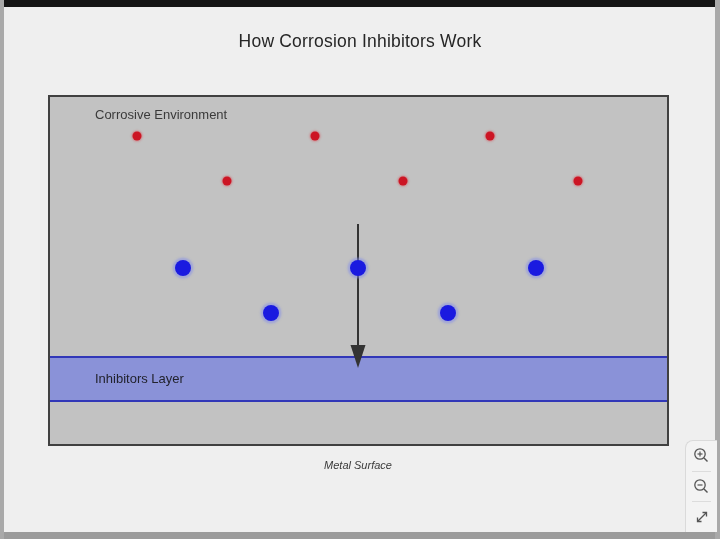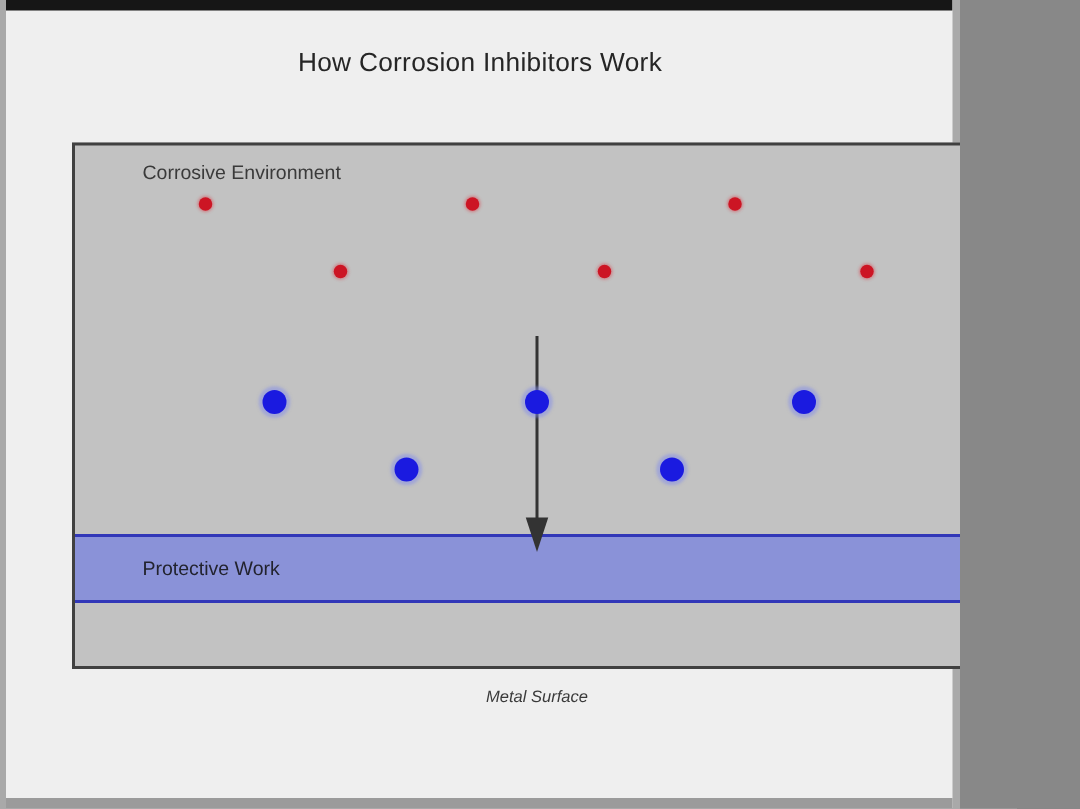--- a/index.html
+++ b/index.html
@@ -1,21 +1,21 @@
 <!DOCTYPE html>
 <html style="--red: #cc1524; --blue: #1a1ae0; --layer-fill: #8a92d8; --layer-border: #3137b8; --canvas-fill: #c2c2c2; --canvas-border: #404040; --arrow: #333333;"><head>
 <meta charset="utf-8">
 <style>
   :root{
     --red:#cc1524; --blue:#1a1ae0; --layer-fill:#8a92d8; --layer-border:#3137b8;
     --canvas-fill:#c2c2c2; --canvas-border:#404040; --arrow:#333333;
   }
   html,body{margin:0;padding:0;background:#888;}
   .screen{
-    position:relative;width:640px;height:539px;overflow:hidden;
+    position:relative;width:720px;height:539px;overflow:hidden;
     background:#efefef;font-family:"Liberation Sans",sans-serif;
   }
   
   .edge-top{position:absolute;top:0;left:4px;right:5px;height:7px;background:#161616;}
   .edge-left{position:absolute;top:0;left:0;width:4px;height:100%;background:#a9a9a9;}
   .edge-right{position:absolute;top:0;right:0;width:5px;height:100%;background:#a9a9a9;}
   .edge-bottom{position:absolute;bottom:0;left:4px;right:5px;height:7px;background:#9b9b9b;}
 
   .title{
     position:absolute;top:31px;left:0;width:100%;text-align:center;
@@ -70,21 +70,21 @@
   <div class="edge-top"></div>
   <div class="edge-left"></div>
   <div class="edge-right"></div>
   <div class="edge-bottom"></div>
 
   <h1 class="title">How Corrosion Inhibitors Work</h1>
 
   <div class="canvas">
     <span class="lbl lbl-env">Corrosive Environment</span>
     <div class="band">
-      <span class="lbl lbl-band">Protective Work</span>
+      <span class="lbl lbl-band">Inhibitors Layer</span>
     </div>
   </div>
 
   <svg class="overlay" width="720" height="539" viewBox="0 0 720 539">
     <line x1="358" y1="224" x2="358" y2="350" stroke="var(--arrow)" stroke-width="2"></line>
     <polygon points="358,368 350.5,345 365.5,345" fill="var(--arrow)"></polygon>
   </svg>
 
   <div class="overlay">
       <div class="dot red" style="left: 137px; top: 136px;"></div>

